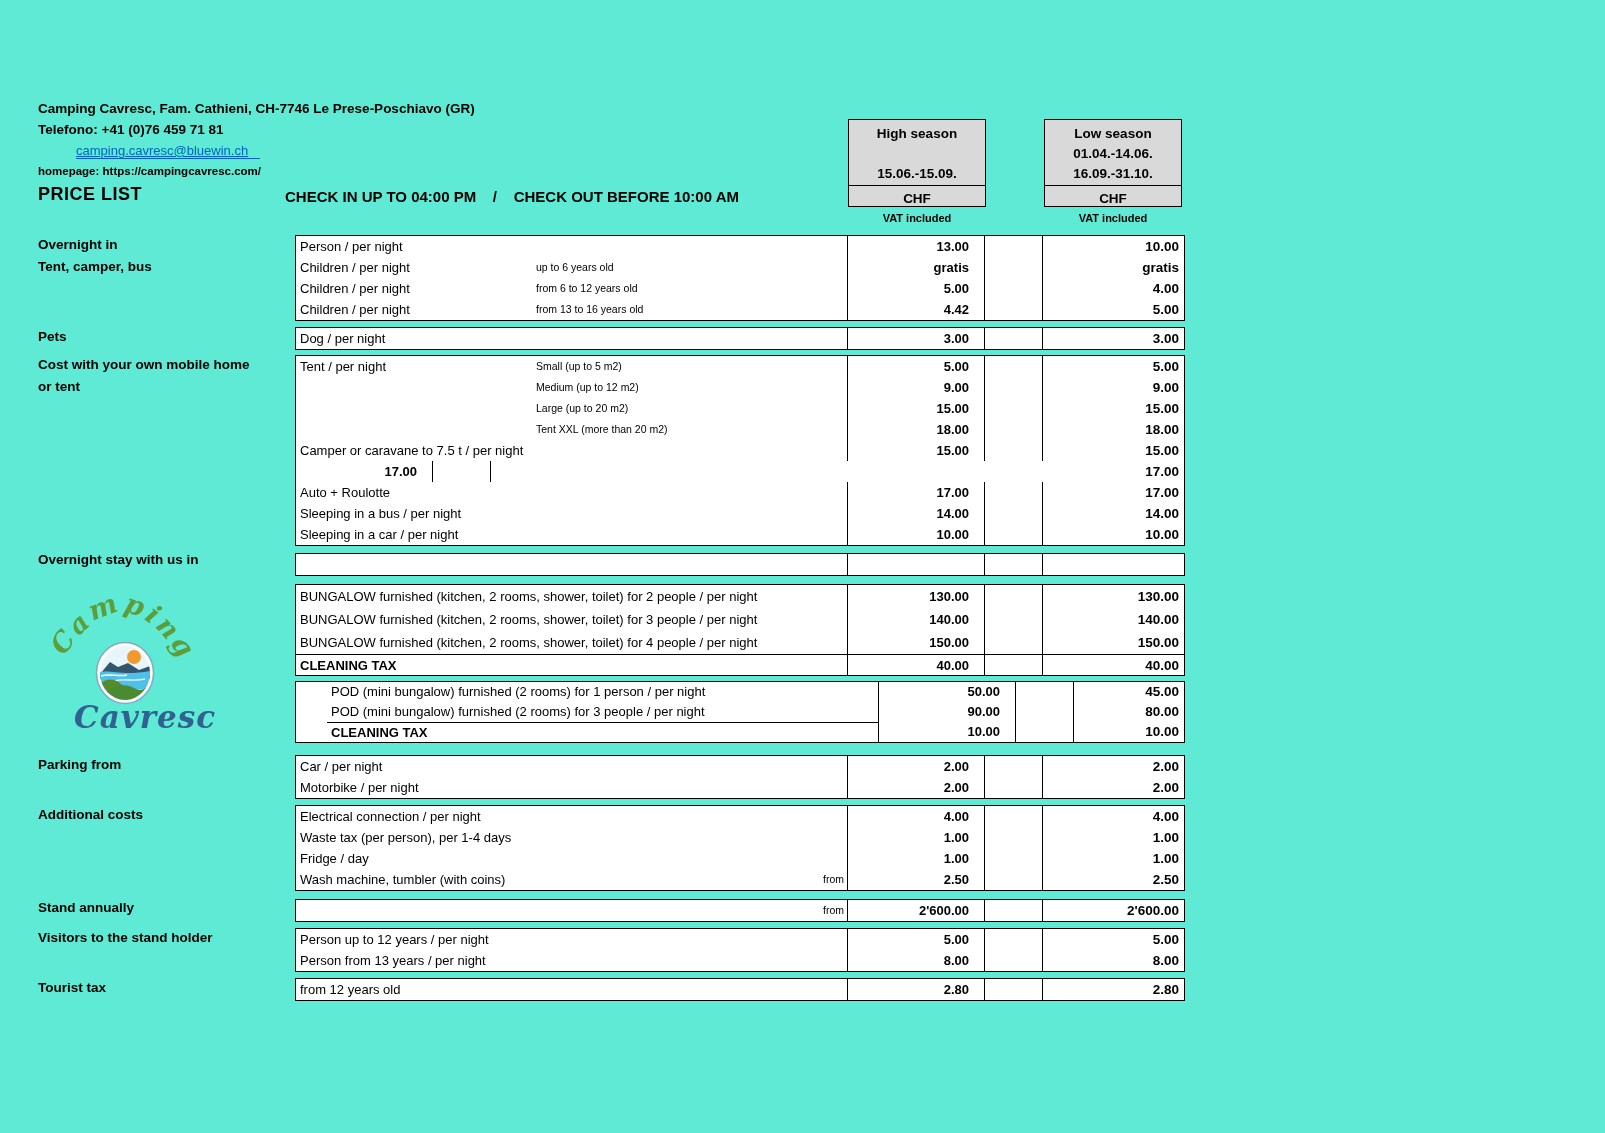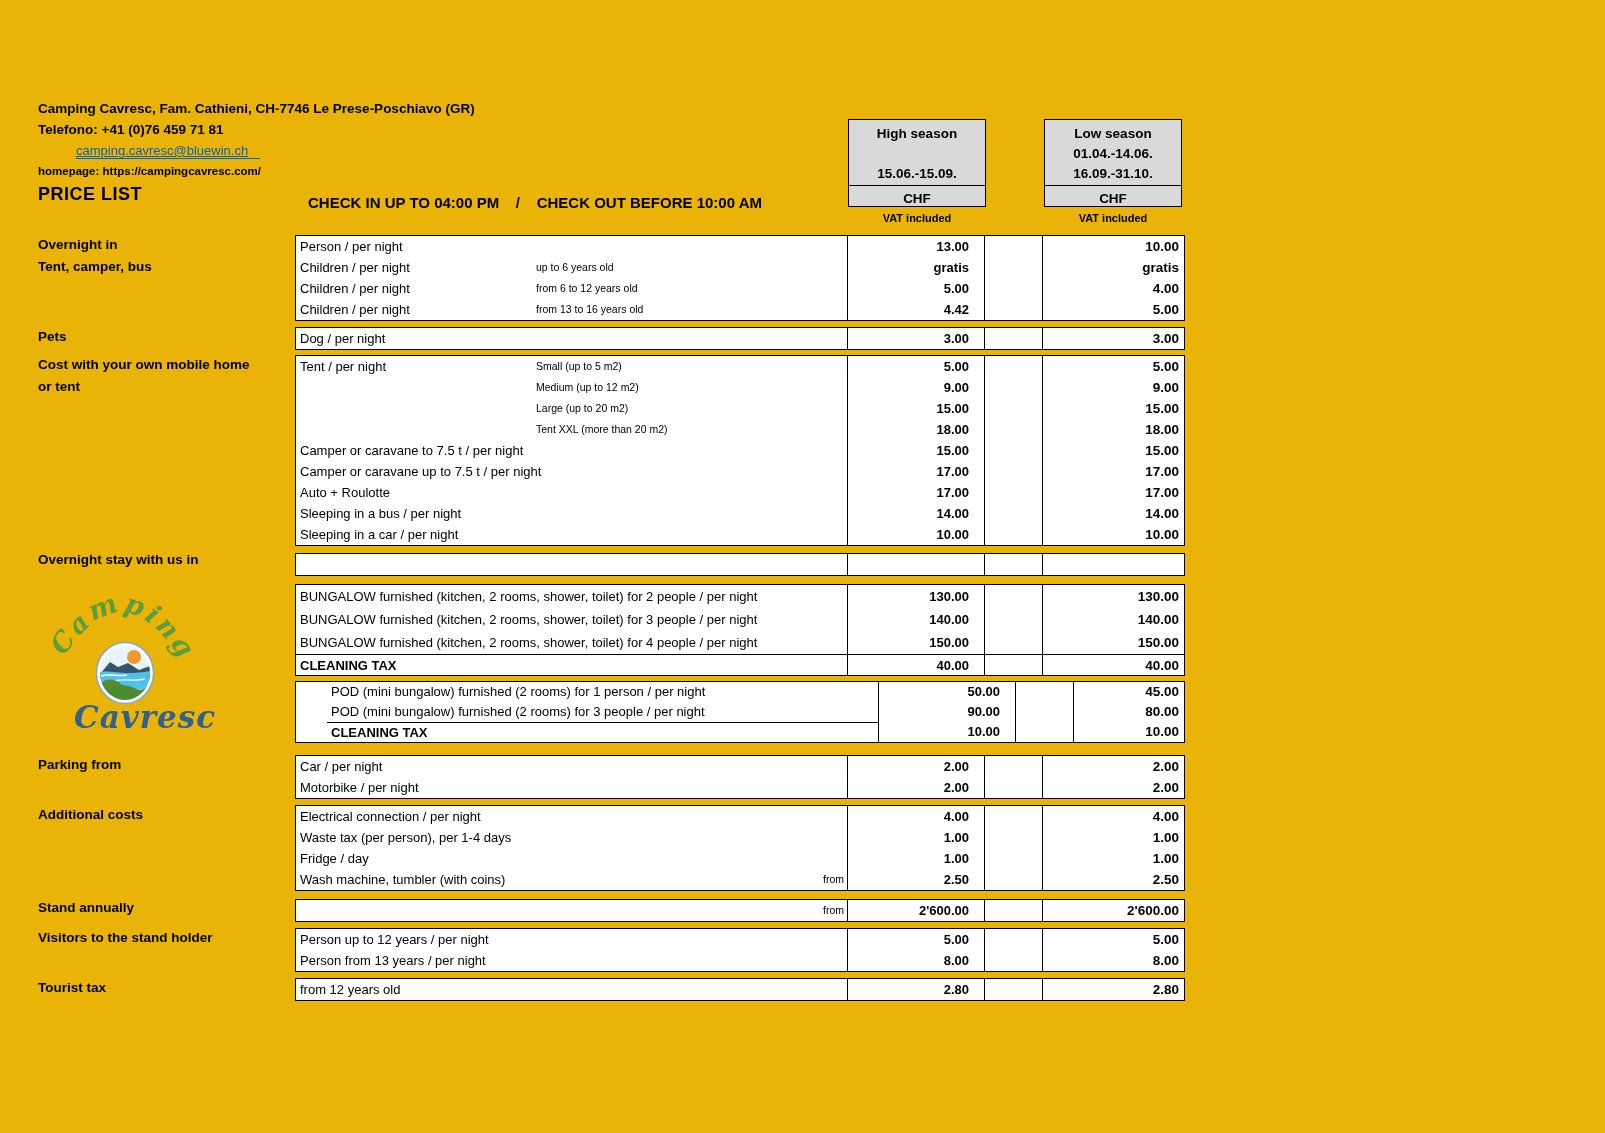--- a/index.html
+++ b/index.html
@@ -1,29 +1,29 @@
 <!DOCTYPE html>
 <html><head>
 <meta charset="utf-8">
 <title>Price List</title>
 <style>
   html,body { margin:0; padding:0; background:#ffffff; }
   .page {
-    position:relative; width:1605px; height:1133px; background:#eab308;
+    position:relative; width:1605px; height:1133px; background:#5eead4;
     font-family:"Liberation Sans", sans-serif; color:#000; overflow:hidden;
   }
   
   .hline { position:absolute; left:38px; white-space:nowrap; }
   .h-address  { top:101px; font-size:13.5px; font-weight:bold; }
   .h-phone    { top:122px; font-size:13.5px; font-weight:bold; }
   .h-email    { top:143px; font-size:13px; color:#0563c1; display:inline-block;
                 border-bottom:1.5px solid #0563c1; padding-right:12px; }
   .h-home     { top:165px; font-size:11.5px; font-weight:bold; }
   .h-title    { top:184px; font-size:18px; font-weight:bold; letter-spacing:0.5px; }
-  .h-checkin  { left:308px; top:188px; font-size:15px; font-weight:bold; white-space:pre;margin-top:6px; }
+  .h-checkin  { left:285px; top:188px; font-size:15px; font-weight:bold; white-space:pre; }
 
   
   .season-box {
     position:absolute; top:119px; width:138px; height:88px;
     background:#d9d9d9; border:1.5px solid #000; box-sizing:border-box;
     text-align:center; font-weight:bold;
   }
   .season-box.high { left:848px; }
   .season-box.low  { left:1044px; }
   .season-top { height:66px; border-bottom:1.5px solid #000; box-sizing:border-box; padding-top:4px; }
@@ -220,21 +220,20 @@
       <div class="c-mid"></div>
       <div class="c-low">18.00</div>
     </div>
     <div class="row">
       <div class="c-desc"><span>Camper or caravane to 7.5 t / per night</span></div>
       <div class="c-high">15.00</div>
       <div class="c-mid"></div>
       <div class="c-low">15.00</div>
     </div>
     <div class="row">
-      <div class="c-desc"><span>Camper or caravane up to 7.5 t / per night</span></div>
       <div class="c-high">17.00</div>
       <div class="c-mid"></div>
       <div class="c-low">17.00</div>
     </div>
     <div class="row">
       <div class="c-desc"><span>Auto + Roulotte</span></div>
       <div class="c-high">17.00</div>
       <div class="c-mid"></div>
       <div class="c-low">17.00</div>
     </div>

